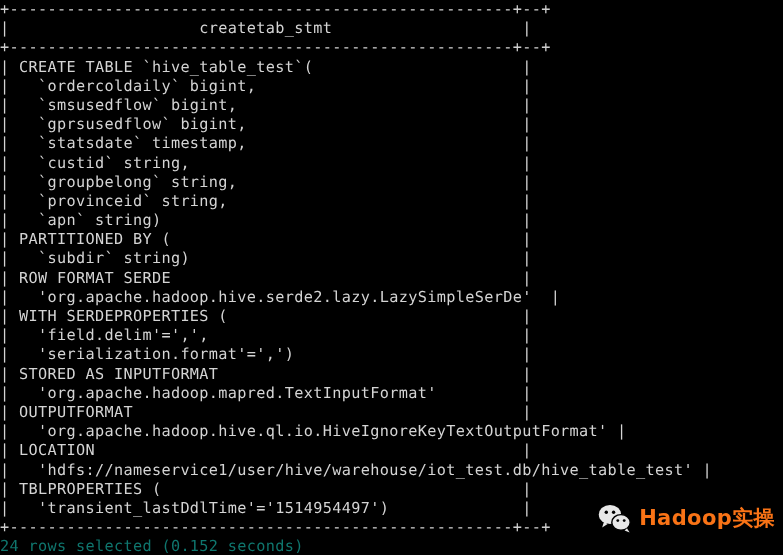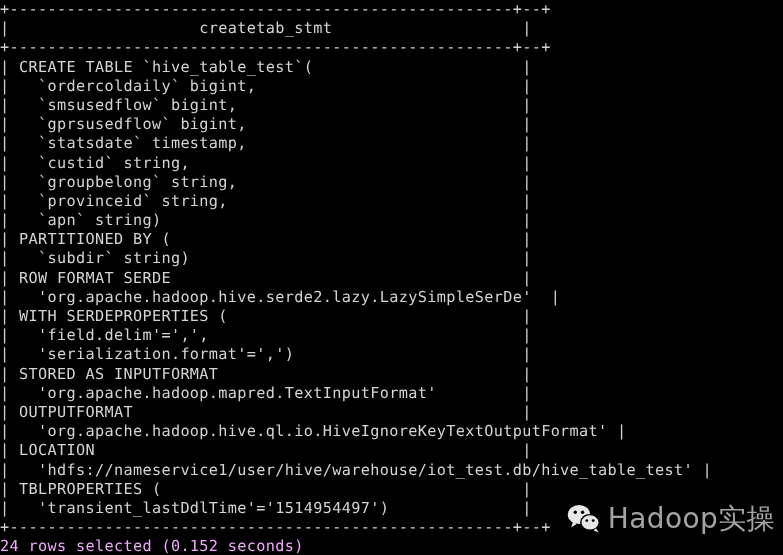--- a/index.html
+++ b/index.html
@@ -37,37 +37,37 @@
   }
   .console-line {
     display: block;
     height: 19.2px;
     white-space: pre;
   }
   .rule-line {
     color: #cfcfcf;
   }
   .result-line {
-    color: #f0abfc;
+    color: #0f766e;
   }
   
   #watermark {
     position: absolute;
     right: 8px;
     bottom: 22px;
     display: flex;
     align-items: center;
     gap: 7px;
     pointer-events: none;
   }
   #watermark .wm-text {
     font-family: "DejaVu Sans", "Liberation Sans", sans-serif;
-    font-size: 28px;
-    font-weight: 400;
-    color: #a3a3a3;
+    font-size: 21px;
+    font-weight: 700;
+    color: #f97316;
     letter-spacing: 0.4px;
     line-height: 1;
   }
   .wechat-glyph {
     display: block;
   }
 </style>
 </head>
 <body>
 

